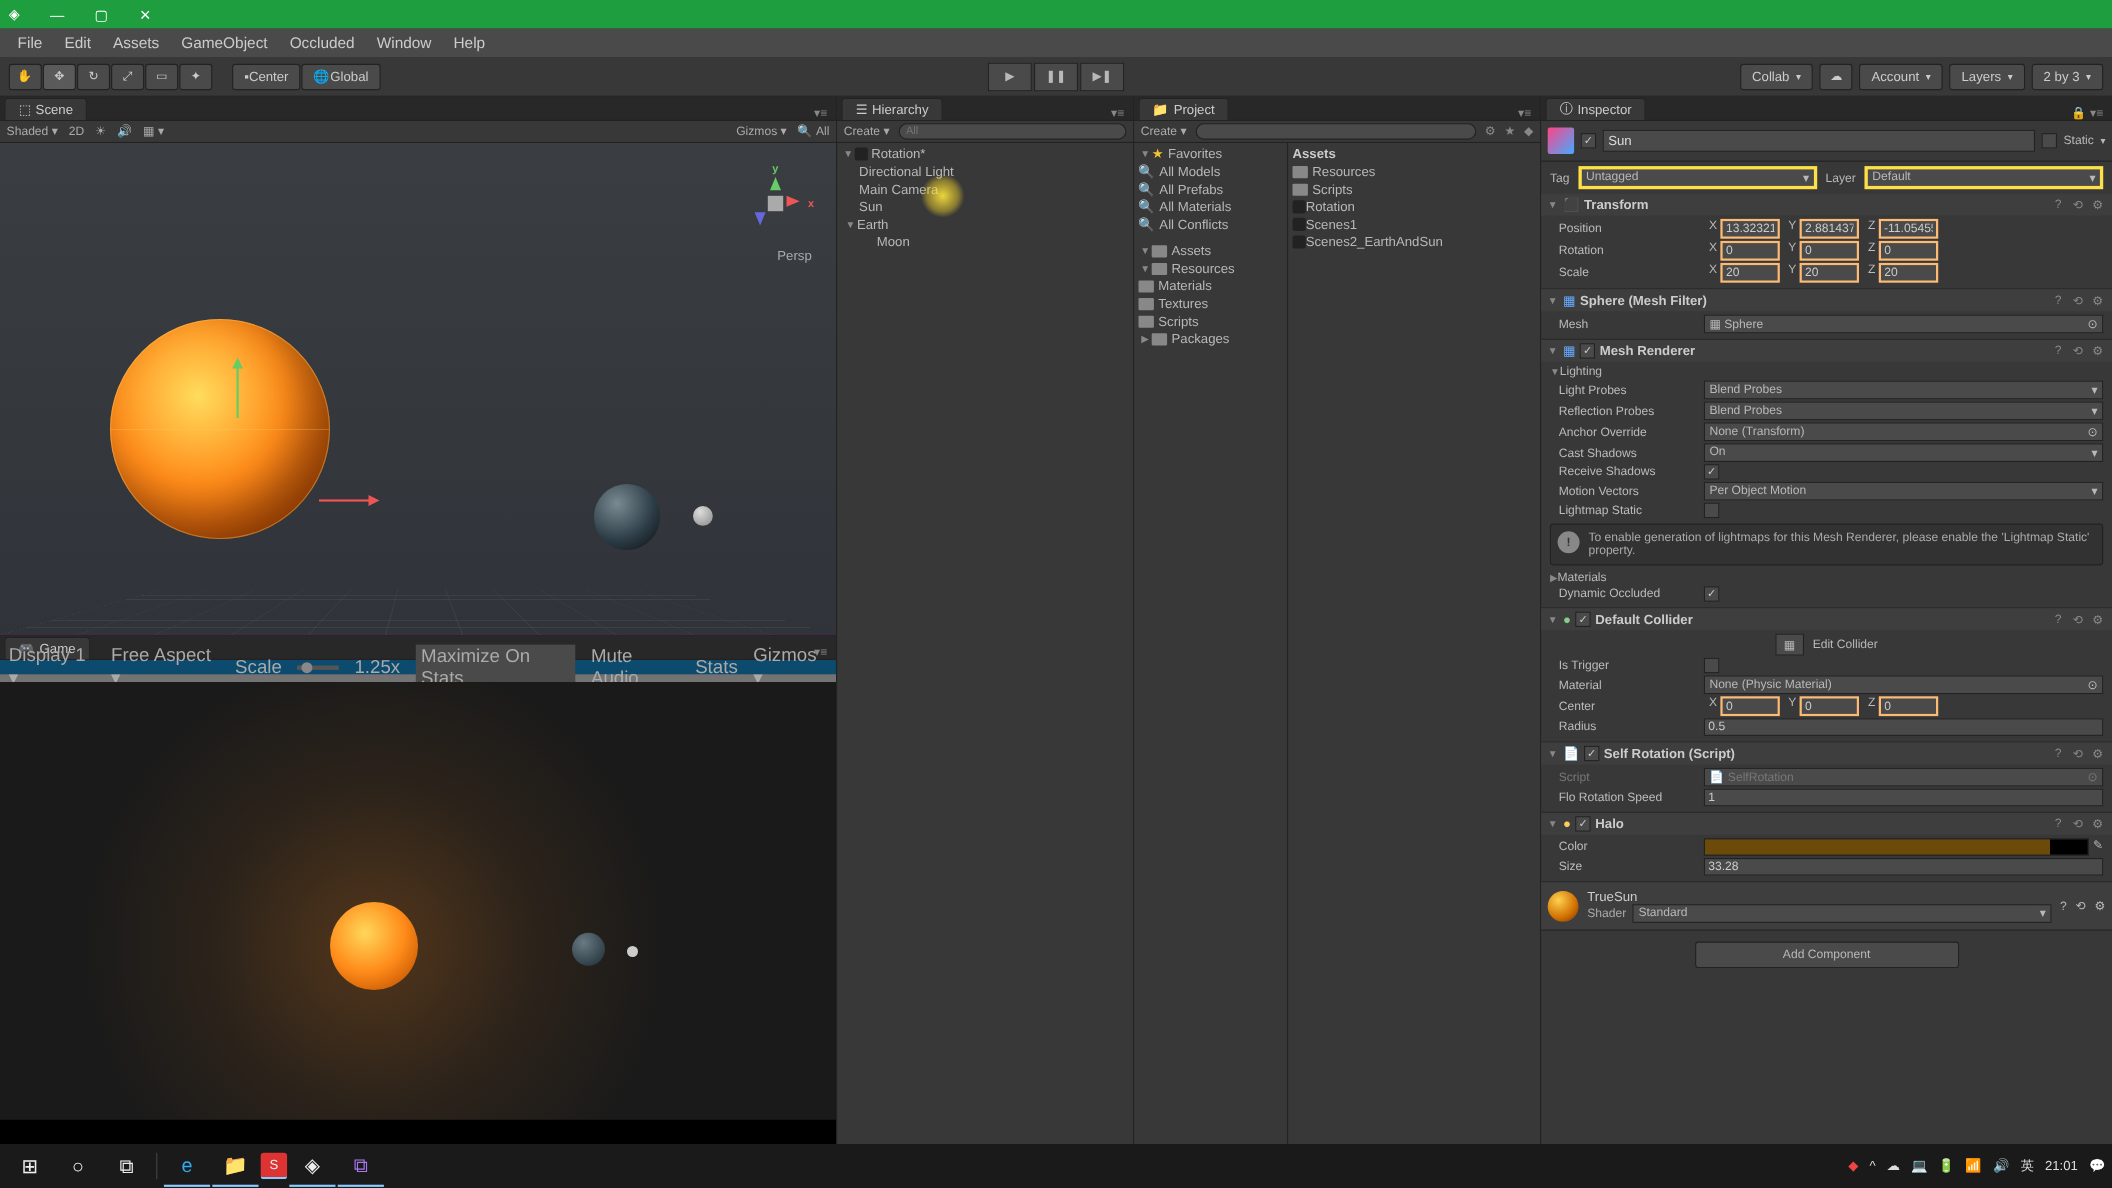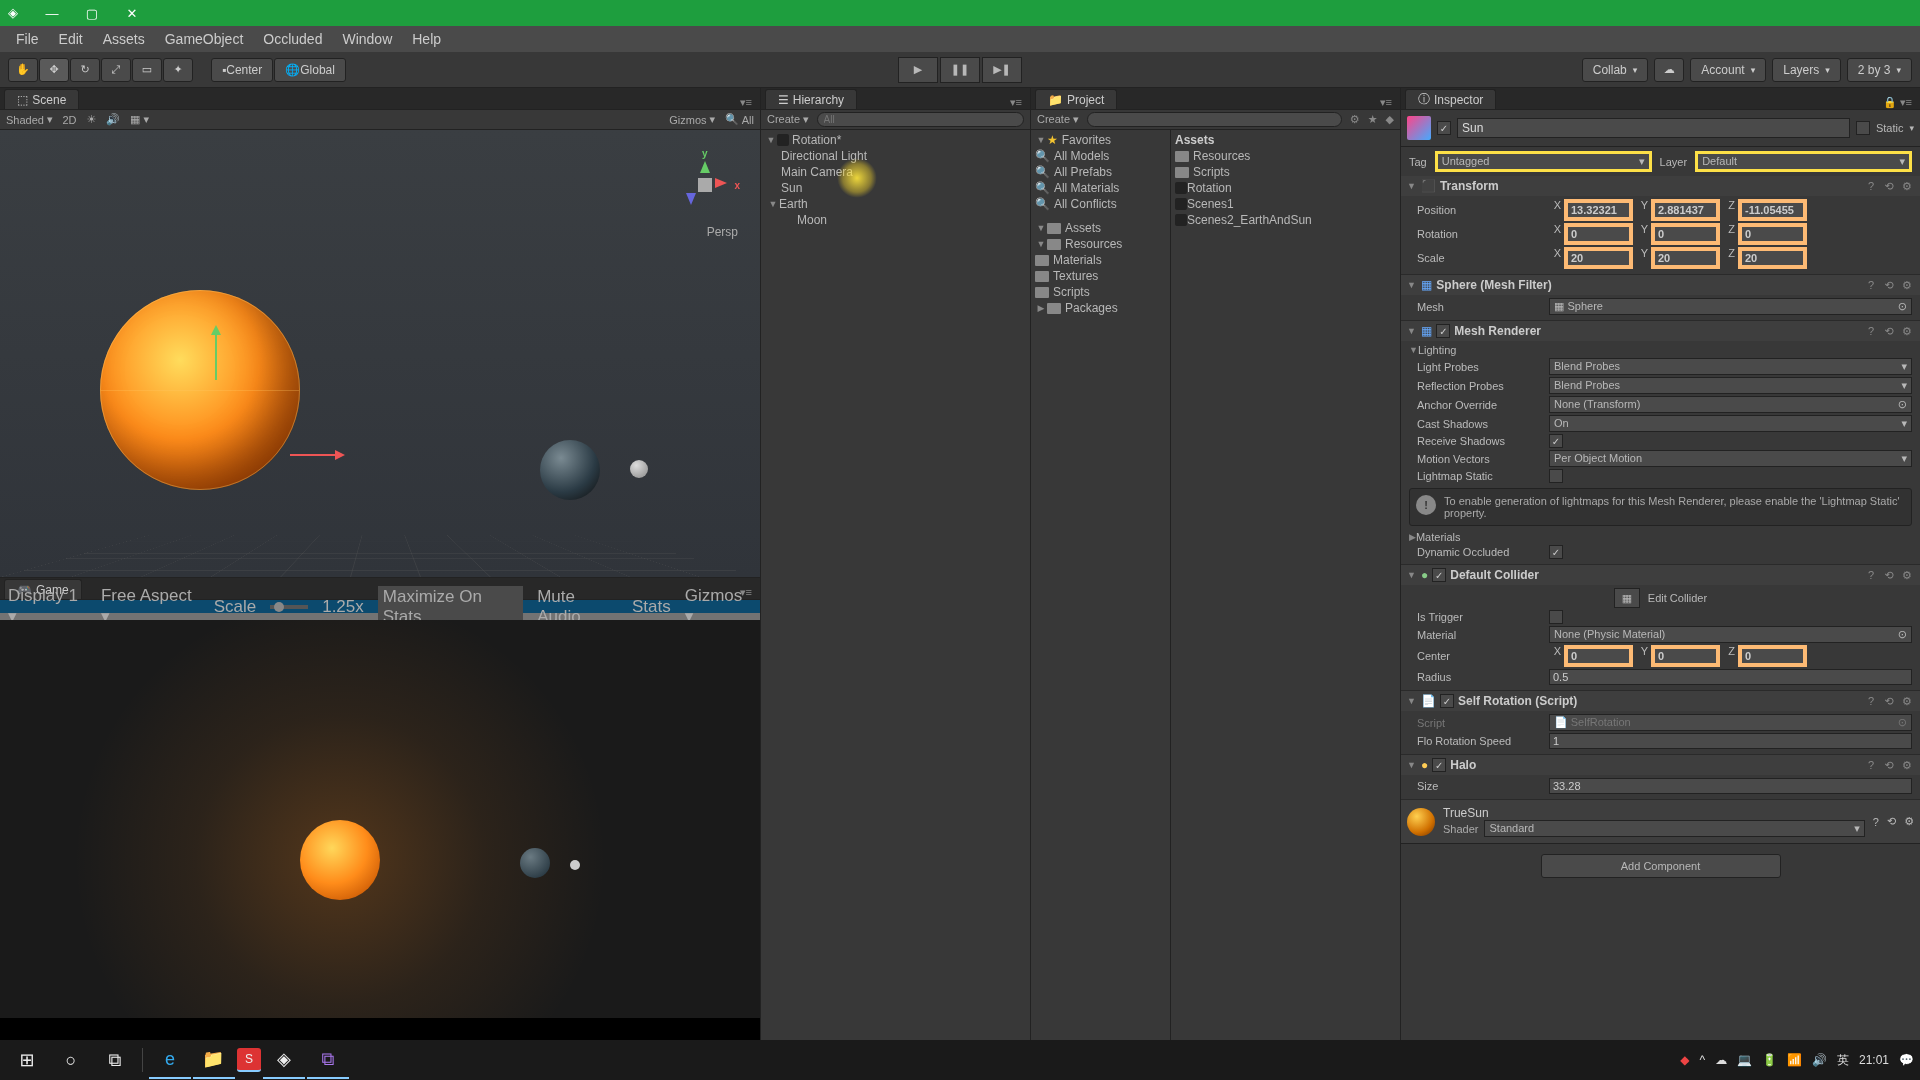--- a/index.html
+++ b/index.html
@@ -105,21 +105,21 @@
 .comp-header .name { flex: 1; font-weight: bold; color: #ccc; }
 .comp-header .mini-btn { width: 14px; height: 14px; cursor: pointer; color: #888; font-size:11px; display:flex; align-items:center; justify-content:center; }
 .comp-body { padding: 2px 8px 4px 8px; }
 .prop-row { display: flex; align-items: center; padding: 1px 0; font-size: 11px; }
 .prop-row .label { width: 140px; padding-left: 8px; color: #bbb; }
 .prop-row .val { flex: 1; display: flex; gap: 4px; }
 .prop-row input[type=text] { flex: 1; background: #4a4a4a; border: 1px solid #222; color: #ccc; padding: 1px 3px; font-size: 11px; }
 .prop-row .drop { flex: 1; background: #4a4a4a; border: 1px solid #222; padding: 1px 4px; display:flex; justify-content:space-between; font-size:11px; }
 .xyz { display: flex; gap: 3px; flex: 1; }
 .xyz span.lbl { color: #bbb; width: 12px; text-align: right; }
-.xyz input { width: 69px; background: #4a4a4a; border: 4px solid #fdba74; color: #ccc; padding: 1px 3px; font-size: 11px; font-weight: bold; }
+.xyz input { width: 54px; background: #4a4a4a; border: 2px solid #fdba74; color: #ccc; padding: 1px 3px; font-size: 11px; }
 .chk { width: 14px; height: 14px; background: #4a4a4a; border: 1px solid #222; display:inline-flex; align-items:center; justify-content:center; font-size:10px; }
 .chk.on::after { content: "✓"; color: #ccc; }
 .info-box { background: #323232; border: 1px solid #222; padding: 6px; margin: 4px 0; display: flex; gap: 8px; font-size: 11px; color: #aaa; border-radius:3px; }
 .info-box .info-icon { width: 20px; height: 20px; background: #888; border-radius: 50%; display:flex;align-items:center;justify-content:center;color:#333;font-weight:bold; flex-shrink:0; }
 .color-swatch { flex: 1; height: 16px; background: linear-gradient(to right, #6b4a0a, #6b4a0a 90%, #000 90%); border: 1px solid #222; }
 .material-row { padding: 6px; display: flex; align-items: center; gap: 8px; background: #3e3e3e; border-bottom: 1px solid #222; }
 .mat-sphere { width: 28px; height: 28px; border-radius: 50%; background: radial-gradient(circle at 35% 30%, #ffd050, #d07000 60%, #703000); }
 .add-comp-btn { margin: 10px auto; width: 240px; height: 24px; background: #4a4a4a; border: 1px solid #222; display: flex; align-items: center; justify-content: center; cursor: pointer; border-radius: 3px; }
 
 
@@ -651,20 +651,27 @@
       <div class="comp-header">
         <span class="arrow">▼</span>
           <span style="color:#fc5">●</span>
         <span class="chk on"></span>
         <span class="name">Halo</span>
         <span class="mini-btn">?</span>
           <span class="mini-btn">⟲</span>
           <span class="mini-btn">⚙</span>
       </div>
       <div class="comp-body">
+        <div class="prop-row">
+            <span class="label">Color</span>
+            <div class="val">
+              <div class="color-swatch"></div>
+              <span>✎</span>
+            </div>
+          </div>
         <div class="prop-row">
             <span class="label">Size</span>
             <div class="val">
               <input type="text" value="33.28" style="">
             </div>
           </div>
       </div>
     </div>
 
     <div class="material-row">

